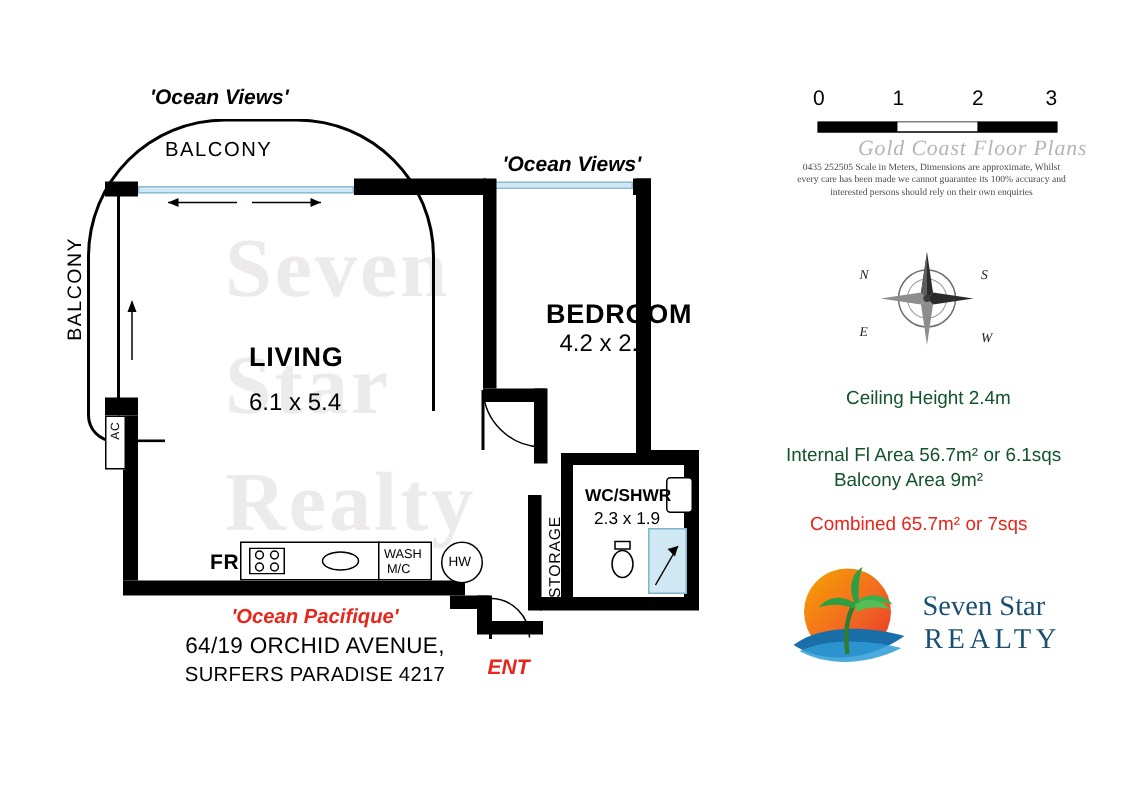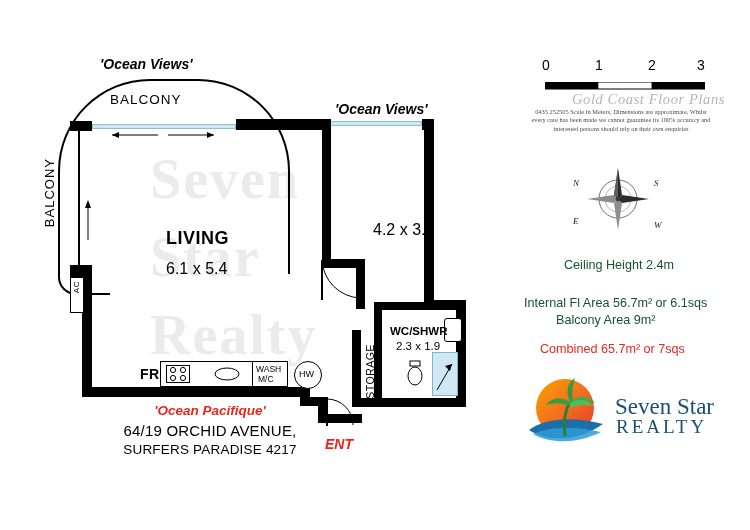--- a/index.html
+++ b/index.html
@@ -227,21 +227,22 @@
     </svg>
 
     <div class="lbl quote" style="left:100px;top:56px;font-size:14px;">'Ocean Views'</div>
     <div class="lbl" style="left:110px;top:92px;font-size:13.5px;letter-spacing:1px;">BALCONY</div>
     <div class="lbl vert" style="left:42px;top:158px;font-size:13px;letter-spacing:1px;">BALCONY</div>
     <div class="lbl quote" style="left:335px;top:101px;font-size:14px;">'Ocean Views'</div>
 
     <div class="lbl room-name" style="left:166px;top:228px;font-size:18px;letter-spacing:.5px;text-align:center;">LIVING</div>
     <div class="lbl" style="left:166px;top:260px;font-size:16px;">6.1 x 5.4</div>
 
-    <div class="lbl" style="left:373px;top:221px;font-size:16px;">4.2 x 3.7</div>
+    <div class="lbl room-name" style="left:364px;top:199px;font-size:18px;letter-spacing:.5px;">BEDROOM</div>
+    <div class="lbl" style="left:373px;top:221px;font-size:16px;">4.2 x 2.8</div>
 
     <div class="lbl room-name" style="left:390px;top:325px;font-size:11.5px;">WC/SHWR</div>
     <div class="lbl" style="left:396px;top:340px;font-size:11.5px;">2.3 x 1.9</div>
 
     <div class="lbl vert" style="left:364px;top:344px;font-size:10.5px;letter-spacing:.5px;">STORAGE</div>
 
     <div class="lbl quote red" style="left:325px;top:436px;font-size:14px;">ENT</div>
 
     <div class="addr" style="left:85px;top:403px;width:250px;">
       <div class="quote red" style="font-size:13.5px;">'Ocean Pacifique'</div>
@@ -301,17 +302,17 @@
         <circle cx="50" cy="36" r="29" fill="url(#sunGrad)"></circle>
         <path d="M14,58 C30,46 58,44 88,52 C62,70 32,70 14,58 Z" fill="#1b6fa8"></path>
         <path d="M18,62 C36,54 62,54 86,60 C62,72 36,72 18,62 Z" fill="#2e9bd6" opacity="0.85"></path>
         <path d="M50,64 C48,50 50,38 55,30" stroke="#2f7d32" stroke-width="3" fill="none"></path>
         <path d="M55,30 C45,24 36,26 31,33 C40,30 48,31 55,34 Z" fill="#2f9e41"></path>
         <path d="M55,30 C64,22 75,24 80,31 C71,28 62,30 56,34 Z" fill="#3cae4b"></path>
         <path d="M55,30 C50,20 53,10 60,6 C57,15 57,23 58,31 Z" fill="#2f9e41"></path>
         <path d="M55,31 C62,26 72,27 78,34 C69,32 61,33 56,36 Z" fill="#55bd58"></path>
       </svg>
     </div>
-    <div class="brand-name" style="left:100px;top:394px;font-size:23px;">Seven Star</div>
+    <div class="brand-name" style="left:100px;top:394px;font-size:19px;">Seven Star</div>
     <div class="brand-name" style="left:101px;top:416px;font-size:19px;letter-spacing:3px;">REALTY</div>
   </div>
 
 </div>
 
 </body></html>

